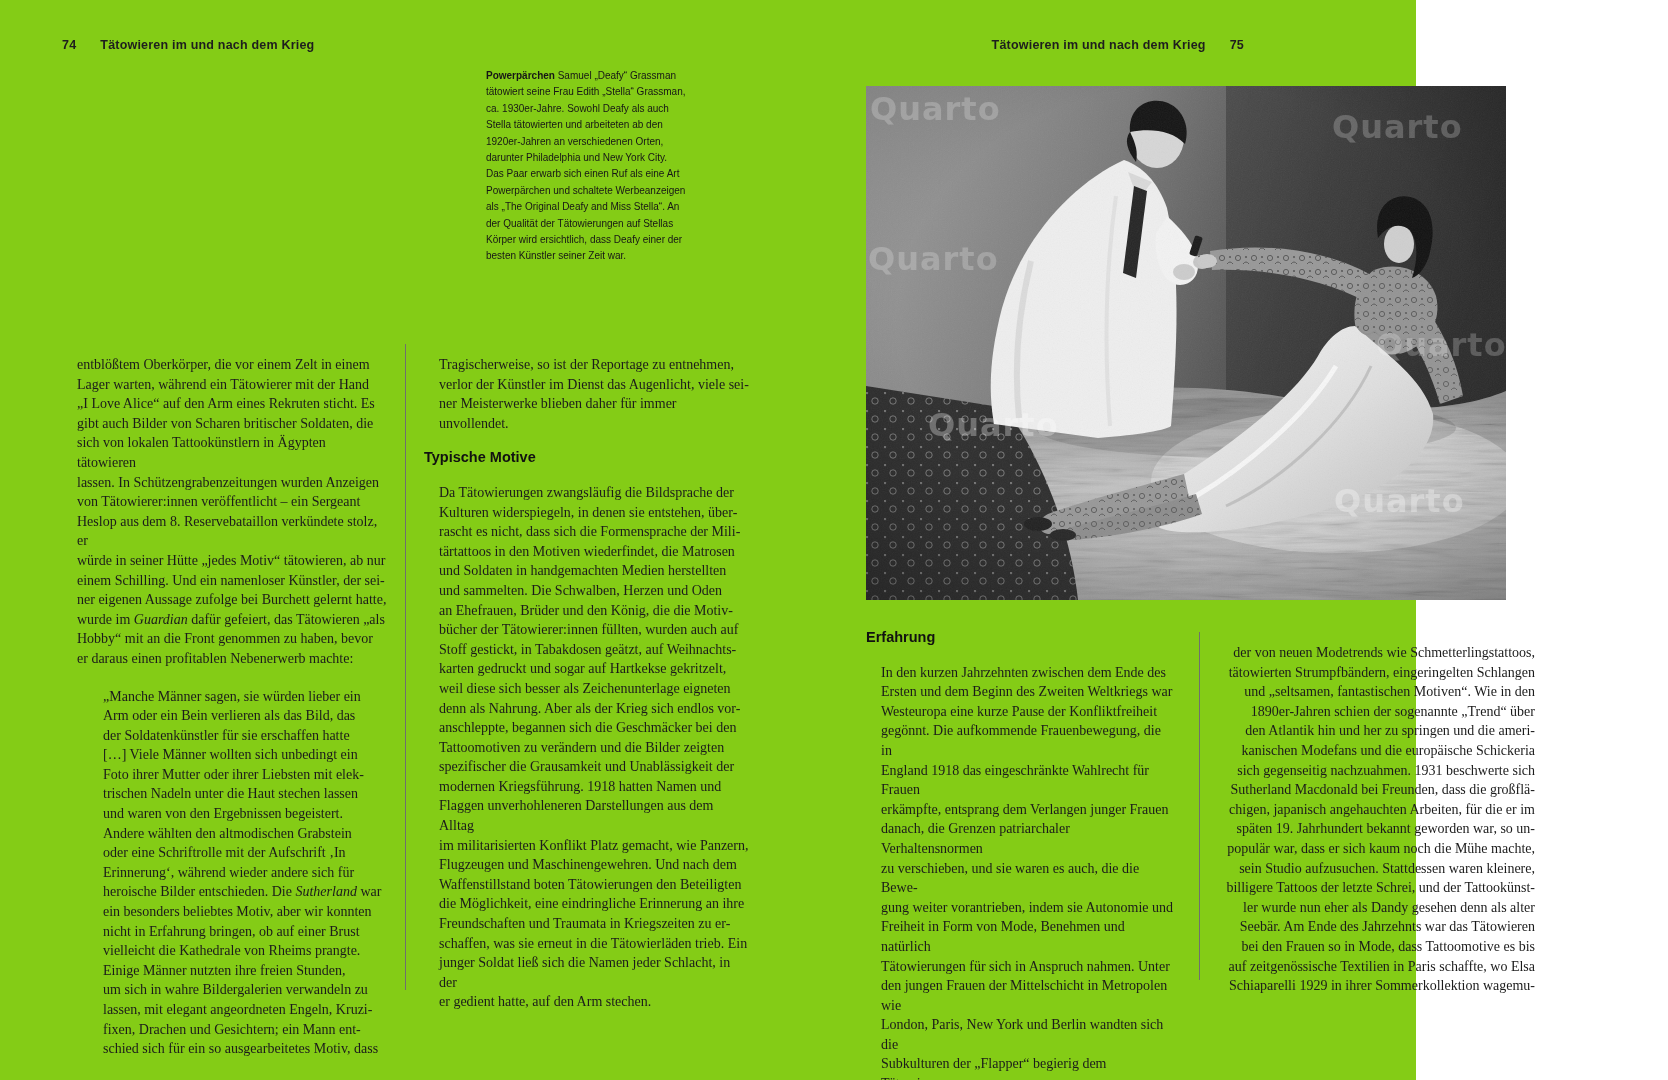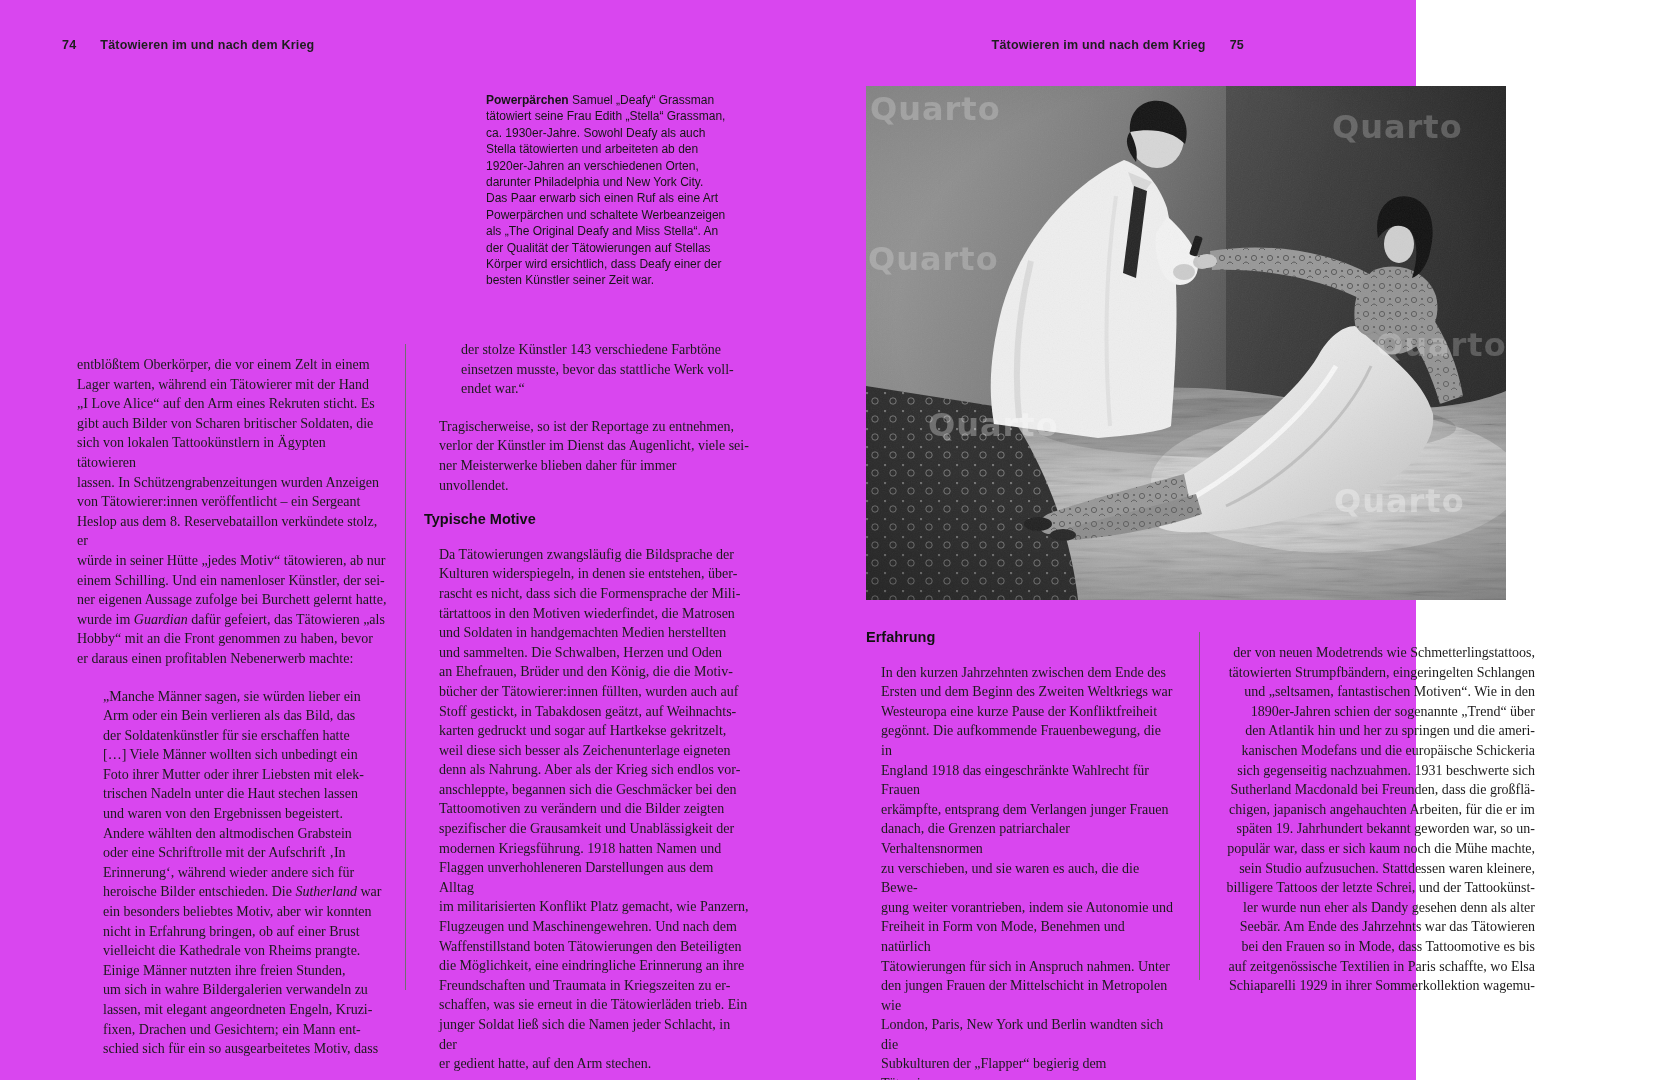--- a/index.html
+++ b/index.html
@@ -1,32 +1,32 @@
 <!DOCTYPE html>
 <html><head>
 <meta charset="utf-8">
 <style>
   html,body{margin:0;padding:0;}
   body{width:1668px;height:1080px;background:#ffffff;overflow:hidden;
        font-family:"Liberation Serif","DejaVu Serif",serif;color:#1b1b1b;}
-  .spread{position:relative;width:1416px;height:1080px;background:#d946ef;}
+  .spread{position:relative;width:1416px;height:1080px;background:#84cc16;}
 
   
   .rh{position:absolute;top:38px;font-family:"Liberation Sans","DejaVu Sans",sans-serif;
       font-weight:bold;font-size:12.5px;color:#1e1e1e;letter-spacing:.2px;}
   .rh-left{left:62px;}
   .rh-right{right:172px;text-align:center;}
   .rh .num{display:inline-block;}
   .rh-left .num{margin-right:24px;}
   .rh-right .num{margin-left:24px;}
 
   
-  .caption{position:absolute;left:486px;top:92px;width:250px;
+  .caption{position:absolute;left:486px;top:68px;width:250px;
            font-family:"Liberation Sans","DejaVu Sans",sans-serif;
-           font-size:12px;line-height:16.4px;color:#161616;white-space:pre-line;}
+           font-size:10px;line-height:16.4px;color:#161616;white-space:pre-line;}
   .caption .lead{font-weight:bold;}
 
   
   .col{position:absolute;}
   .col1{left:62px;top:340px;width:340px;}
   .col2{left:424px;top:340px;width:340px;}
   .col75l{left:866px;top:628px;width:322px;}
   .col75r{left:1210px;top:628px;width:340px;text-align:right;}
   .bt{margin:15px;font-size:14px;line-height:19.6px;white-space:pre-line;}
   .bt.quote{padding-left:26px;margin-top:18px;}
@@ -223,23 +223,20 @@
 Einige Männer nutzten ihre freien Stunden,
 um sich in wahre Bildergalerien verwandeln zu
 lassen, mit elegant angeordneten Engeln, Kruzi-
 fixen, Drachen und Gesichtern; ein Mann ent-
 schied sich für ein so ausgearbeitetes Motiv, dass</span></p>
     </section>
 
   <div class="colrule rule74"></div>
 
   <section class="col col2">
-      <p class="bt quote-cont">der stolze Künstler 143 verschiedene Farbtöne
-einsetzen musste, bevor das stattliche Werk voll-
-endet war.“</p>
       <p class="bt plain">Tragischerweise, so ist der Reportage zu entnehmen,
 verlor der Künstler im Dienst das Augenlicht, viele sei-
 ner Meisterwerke blieben daher für immer unvollendet.</p>
       <h3 class="subhead">Typische Motive</h3>
       <p class="bt">Da Tätowierungen zwangsläufig die Bildsprache der
 Kulturen widerspiegeln, in denen sie entstehen, über-
 rascht es nicht, dass sich die Formensprache der Mili-
 tärtattoos in den Motiven wiederfindet, die Matrosen
 und Soldaten in handgemachten Medien herstellten
 und sammelten. Die Schwalben, Herzen und Oden

